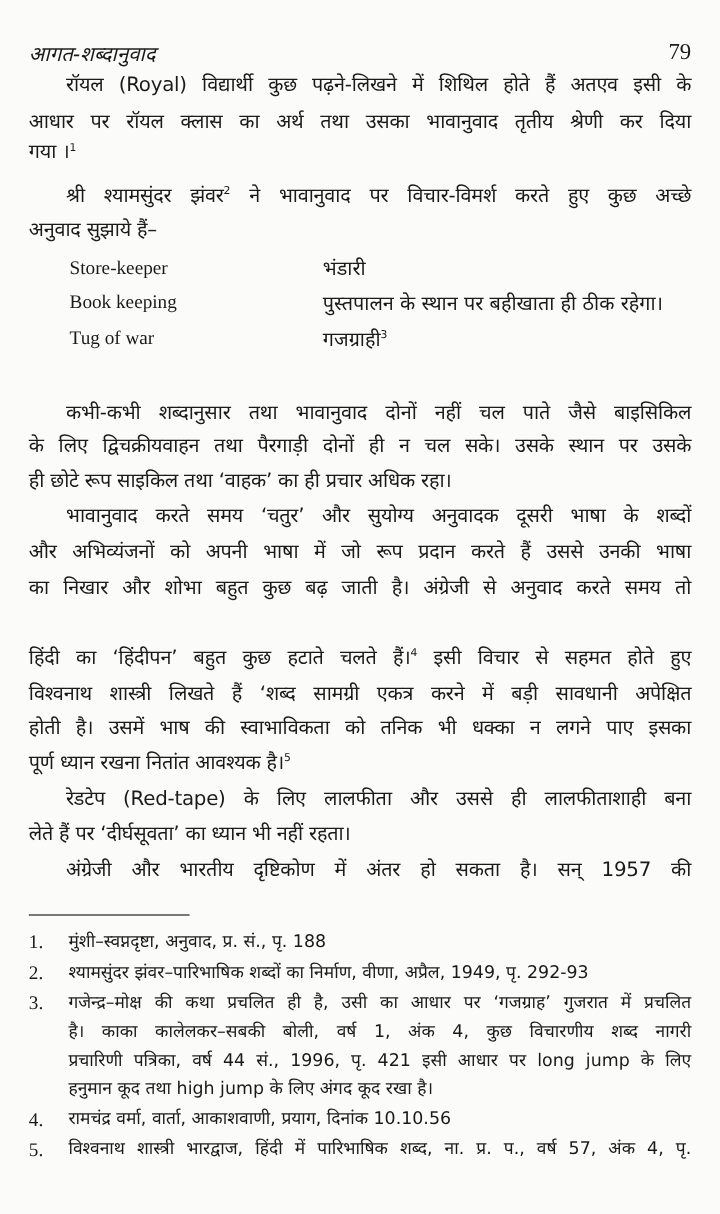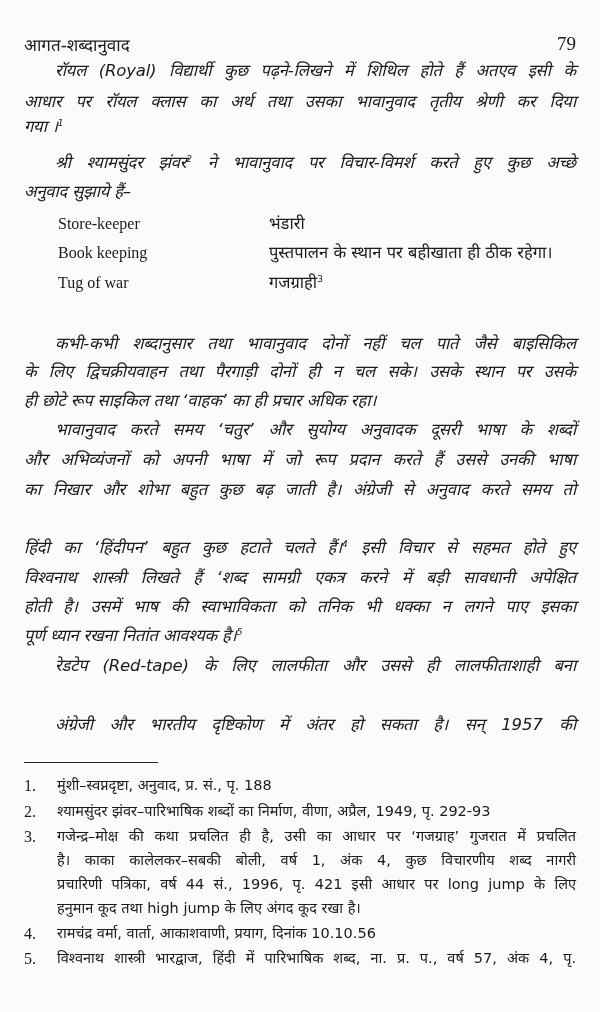--- a/index.html
+++ b/index.html
@@ -5,23 +5,23 @@
   html, body { margin: 0; padding: 0; }
   body {
     width: 600px; height: 1012px; overflow: hidden;
     background: #fbfbf9;
     color: #1a1a1a;
     font-family: "DejaVu Serif", "Liberation Serif", serif;
     position: relative;
   }
   .page { position: absolute; left: 0; top: 0; width: 600px; height: 1012px; }
   .header { position: absolute; top: 33px; left: 24px; right: 24px; height: 28px; }
-  .running-head { position: absolute; left: 0; top: 0; font-size: 17px; font-family: "DejaVu Sans", sans-serif; }
+  .running-head { position: absolute; left: 0; top: 0; font-size: 17px; font-style: italic; font-family: "DejaVu Sans", sans-serif; }
   .page-number { position: absolute; right: 0; top: 0; font-size: 19px; font-family: "Liberation Serif", serif; }
-  .line { position: absolute; left: 24px; width: 552px; font-size: 16.5px; line-height: 24px; white-space: nowrap; font-family: "DejaVu Sans", sans-serif; letter-spacing: -0.2px; font-style: italic; }
+  .line { position: absolute; left: 24px; width: 552px; font-size: 16.5px; line-height: 24px; white-space: nowrap; font-family: "DejaVu Sans", sans-serif; letter-spacing: -0.2px; }
   .justify { text-align: justify; text-align-last: justify; }
   .indent { left: 55px; width: 521px; }
   sup { font-size: 9px; vertical-align: super; line-height: 0; }
   .term-row { position: absolute; left: 58px; font-size: 17px; line-height: 24px; white-space: nowrap; }
   .term-en { position: absolute; left: 0; font-family: "Liberation Serif", serif; font-size: 16px; }
   .term-hi { position: absolute; left: 171px; font-family: "DejaVu Sans", sans-serif; font-size: 16.5px; margin-left: 40px; }
   .rule { position: absolute; left: 24px; top: 762px; width: 134px; height: 0; border-top: 1.3px solid #222; }
   .fn { position: absolute; left: 24px; width: 552px; font-family: "DejaVu Sans", sans-serif; font-size: 14.5px; line-height: 23px; white-space: nowrap; }
   .fn-num { position: absolute; left: 0; font-family: "Liberation Serif", serif; font-size: 16px; }
   .fn-text { position: absolute; left: 33px; width: 519px; }
@@ -63,20 +63,21 @@
 
   <div class="line indent justify" style="top:418px">भावानुवाद करते समय ‘चतुर’ और सुयोग्य अनुवादक दूसरी भाषा के शब्दों</div>
   <div class="line justify" style="top:448px">और अभिव्यंजनों को अपनी भाषा में जो रूप प्रदान करते हैं उससे उनकी भाषा</div>
   <div class="line justify" style="top:478px">का निखार और शोभा बहुत कुछ बढ़ जाती है। अंग्रेजी से अनुवाद करते समय तो</div>
   <div class="line justify" style="top:536px"><span>हिंदी का ‘हिंदीपन’ बहुत कुछ हटाते चलते हैं।</span><sup>4</sup><span> इसी विचार से सहमत होते हुए</span></div>
   <div class="line justify" style="top:566px">विश्वनाथ शास्त्री लिखते हैं ‘शब्द सामग्री एकत्र करने में बड़ी सावधानी अपेक्षित</div>
   <div class="line justify" style="top:595px">होती है। उसमें भाष की स्वाभाविकता को तनिक भी धक्का न लगने पाए इसका</div>
   <div class="line" style="top:624px"><span>पूर्ण ध्यान रखना नितांत आवश्यक है।</span><sup>5</sup></div>
 
   <div class="line indent justify" style="top:654px">रेडटेप (Red-tape) के लिए लालफीता और उससे ही लालफीताशाही बना</div>
+  <div class="line" style="top:683px">लेते हैं पर ‘दीर्घसूवता’ का ध्यान भी नहीं रहता।</div>
 
   <div class="line indent justify" style="top:713px">अंग्रेजी और भारतीय दृष्टिकोण में अंतर हो सकता है। सन् 1957 की</div>
 
   <div class="rule"></div>
 
   <div class="fn" style="top:774px">
     <span class="fn-num">1.</span>
     <span class="fn-text">मुंशी–स्वप्नदृष्टा, अनुवाद, प्र. सं., पृ. 188</span>
   </div>
   <div class="fn" style="top:800px">

